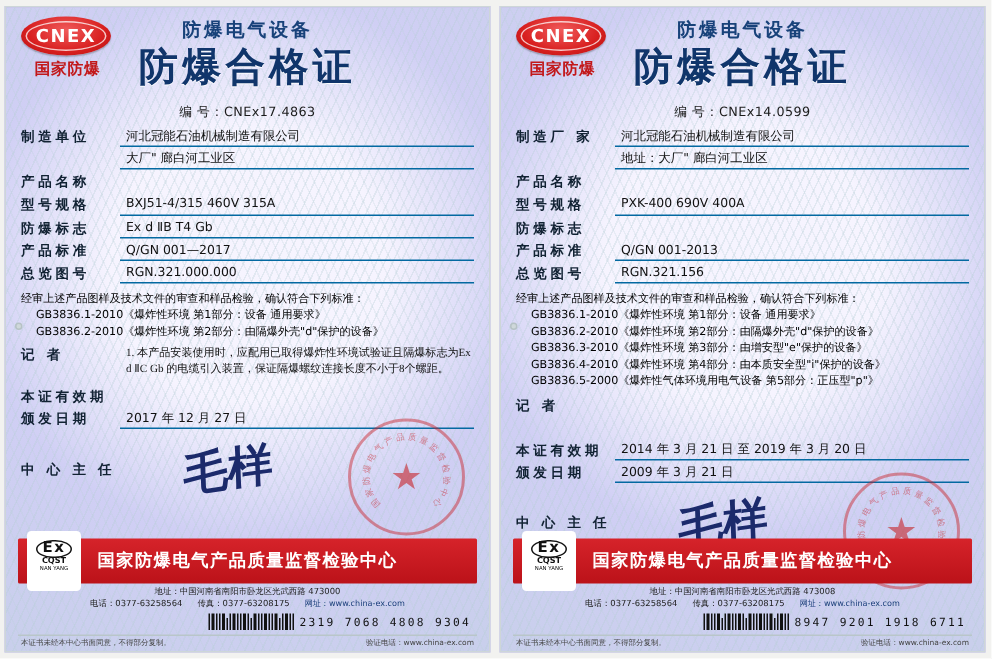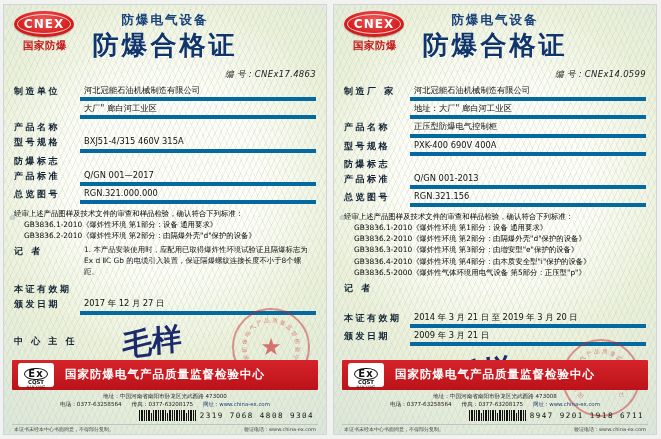--- a/index.html
+++ b/index.html
@@ -14,21 +14,21 @@
     position: relative;
     width: 661px; height: 439px;
     background: #f2f2f0;
     display: flex;
     gap: 6px;
     padding: 4px 3px;
   }
   .cert {
     position: relative;
     width: 324px; height: 431px;
-    background: #fef9c3;
+    background: #c4b5fd;
     border: 1px solid #cdd6d8;
     overflow: hidden;
   }
   
   .cert::before {
     content: "";
     position: absolute; left: 0; top: 0; right: 0; bottom: 0;
     background:
       repeating-linear-gradient(115deg, rgba(180,205,212,0.30) 0 1px, rgba(255,255,255,0) 1px 5px),
       repeating-linear-gradient(65deg, rgba(186,209,216,0.24) 0 1px, rgba(255,255,255,0) 1px 6px),
@@ -65,41 +65,41 @@
     font-size: 10.5px; font-weight: bold; color: #c2181a;
     letter-spacing: 0.5px;
   }
   .titles { flex: 1 1 auto; text-align: center; padding-top: 1px; }
   .t-small { font-size: 12.5px; font-weight: bold; color: #18427a; letter-spacing: 2px; }
   .t-big {
     font-size: 26px; font-weight: bold; color: #10356b;
     letter-spacing: 3px; line-height: 1.25;
     text-shadow: 0 1px 0 rgba(255,255,255,0.9);
   }
-  .certno { text-align: right; font-size: 8.5px; color: #1b1b1b; margin: 2px 0 3px 0; letter-spacing: 0.3px; font-style: italic; }
+  .certno { text-align: center; font-size: 8.5px; color: #1b1b1b; margin: 2px 0 3px 0; letter-spacing: 0.3px; }
 
   
   .rows { margin-top: 2px; }
   .row { display: flex; align-items: flex-start; margin-bottom: 1px; min-height: 13px; }
   .lbl {
     flex: 0 0 66px;
     font-size: 9px; color: #123; font-weight: bold;
     letter-spacing: 2.5px;
     padding-top: 1px;
   }
   .val {
     flex: 1 1 auto;
     font-size: 8.3px; color: #111;
-    border-bottom: 4px solid #0369a1;
+    border-bottom: 1px solid #0369a1;
     padding: 1px 2px 1px 4px;
     min-height: 13px;
     line-height: 1.35;
   }
   .notes .val { border-bottom: none; }
-  .note-line { display: flex; gap: 3px; font-size: 7.4px; line-height: 1.45; }
+  .note-line { display: flex; gap: 3px; font-size: 7.4px; line-height: 1.45; font-family: Liberation Serif, serif; }
   .std-line { font-size: 7.4px; line-height: 1.5; }
 
   
   .sig { display: flex; align-items: center; margin-top: 6px; height: 42px; }
   .sig-lbl { flex: 0 0 66px; font-size: 9px; font-weight: bold; letter-spacing: 2.5px; color: #123; }
   .sig-mark {
     flex: 1 1 auto;
     position: relative;
     height: 40px;
   }
@@ -142,21 +142,21 @@
   .band {
     background: linear-gradient(180deg, #d6232a 0%, #bb1219 100%);
     color: #fff;
     height: 30px;
     display: flex; align-items: center; gap: 6px;
     padding: 0 6px;
     border-radius: 1px;
   }
   .ex-badge {
     flex: 0 0 auto;
-    width: 36px; height: 24px;
+    width: 36px; height: 40px;
     background: #fff; color: #111;
     border-radius: 3px;
     text-align: center;
     line-height: 1.05;
     padding-top: 1px;
   }
   .ex-badge .ex { font-size: 10px; font-weight: bold; letter-spacing: 1px; border: 1px solid #111; border-radius: 50%; padding: 0 3px; display: inline-block; }
   .ex-badge .cq { font-size: 5.4px; font-weight: bold; }
   .ex-badge .ny { font-size: 3.6px; }
   .band-title { flex: 1 1 auto; text-align: center; font-size: 11.5px; font-weight: bold; letter-spacing: 1px; }
@@ -218,20 +218,21 @@
         </div>
         <div class="row">
           <div class="lbl">产品名称</div>
         </div>
         <div class="row">
           <div class="lbl">型号规格</div>
           <div class="val">BXJ51-4/315   460V   315A</div>
         </div>
         <div class="row">
           <div class="lbl">防爆标志</div>
+          <div class="val">Ex d ⅡB T4 Gb</div>
         </div>
         <div class="row">
           <div class="lbl">产品标准</div>
           <div class="val">Q/GN 001—2017</div>
         </div>
         <div class="row">
           <div class="lbl">总览图号</div>
           <div class="val">RGN.321.000.000</div>
         </div>
       </div>
@@ -367,21 +368,20 @@
         <div class="row">
           <div class="lbl">制造厂 家</div>
           <div class="val">河北冠能石油机械制造有限公司</div>
         </div>
         <div class="row">
           <div class="lbl"></div>
           <div class="val">地址：大厂" 廊白河工业区</div>
         </div>
         <div class="row">
           <div class="lbl">产品名称</div>
-          <div class="val">正压型防爆电气控制柜</div>
         </div>
         <div class="row">
           <div class="lbl">型号规格</div>
           <div class="val">PXK-400  690V  400A</div>
         </div>
         <div class="row">
           <div class="lbl">防爆标志</div>
         </div>
         <div class="row">
           <div class="lbl">产品标准</div>

